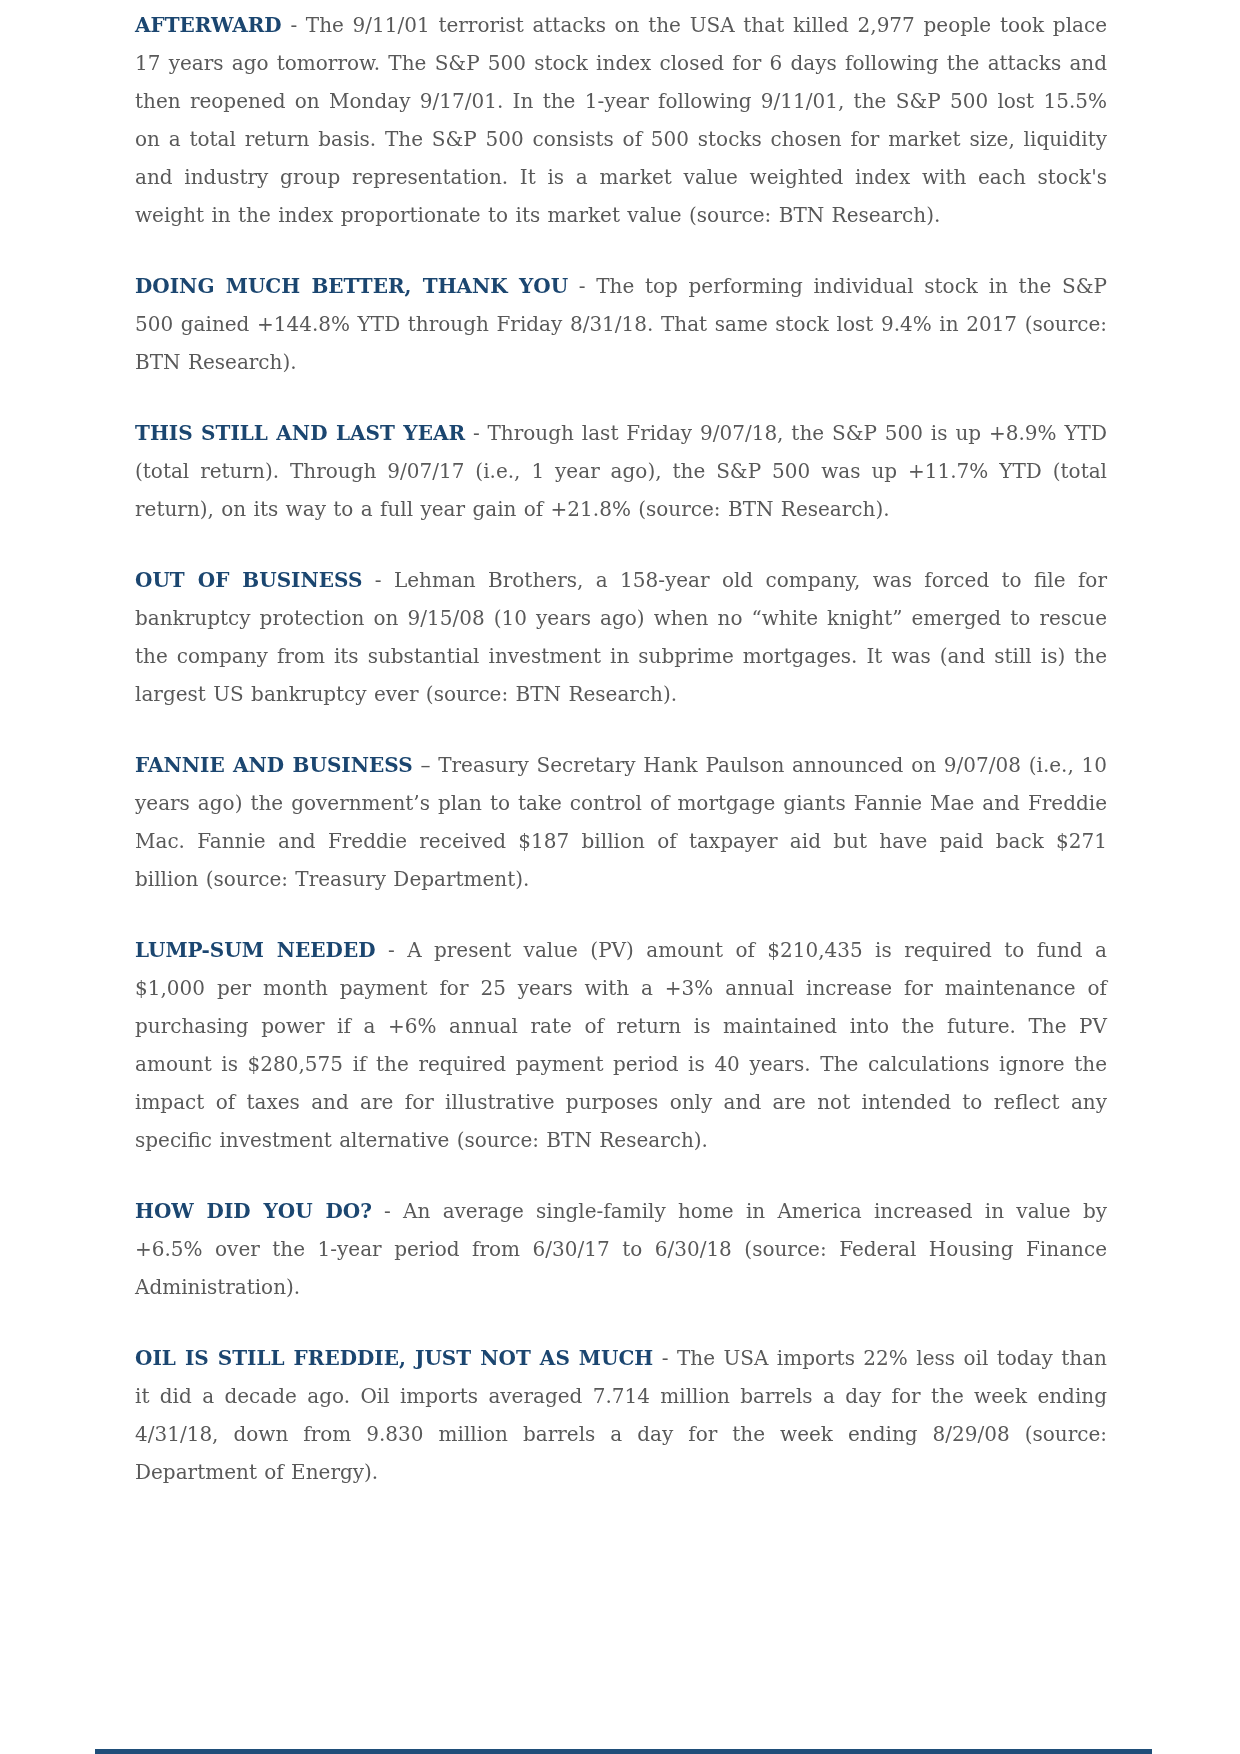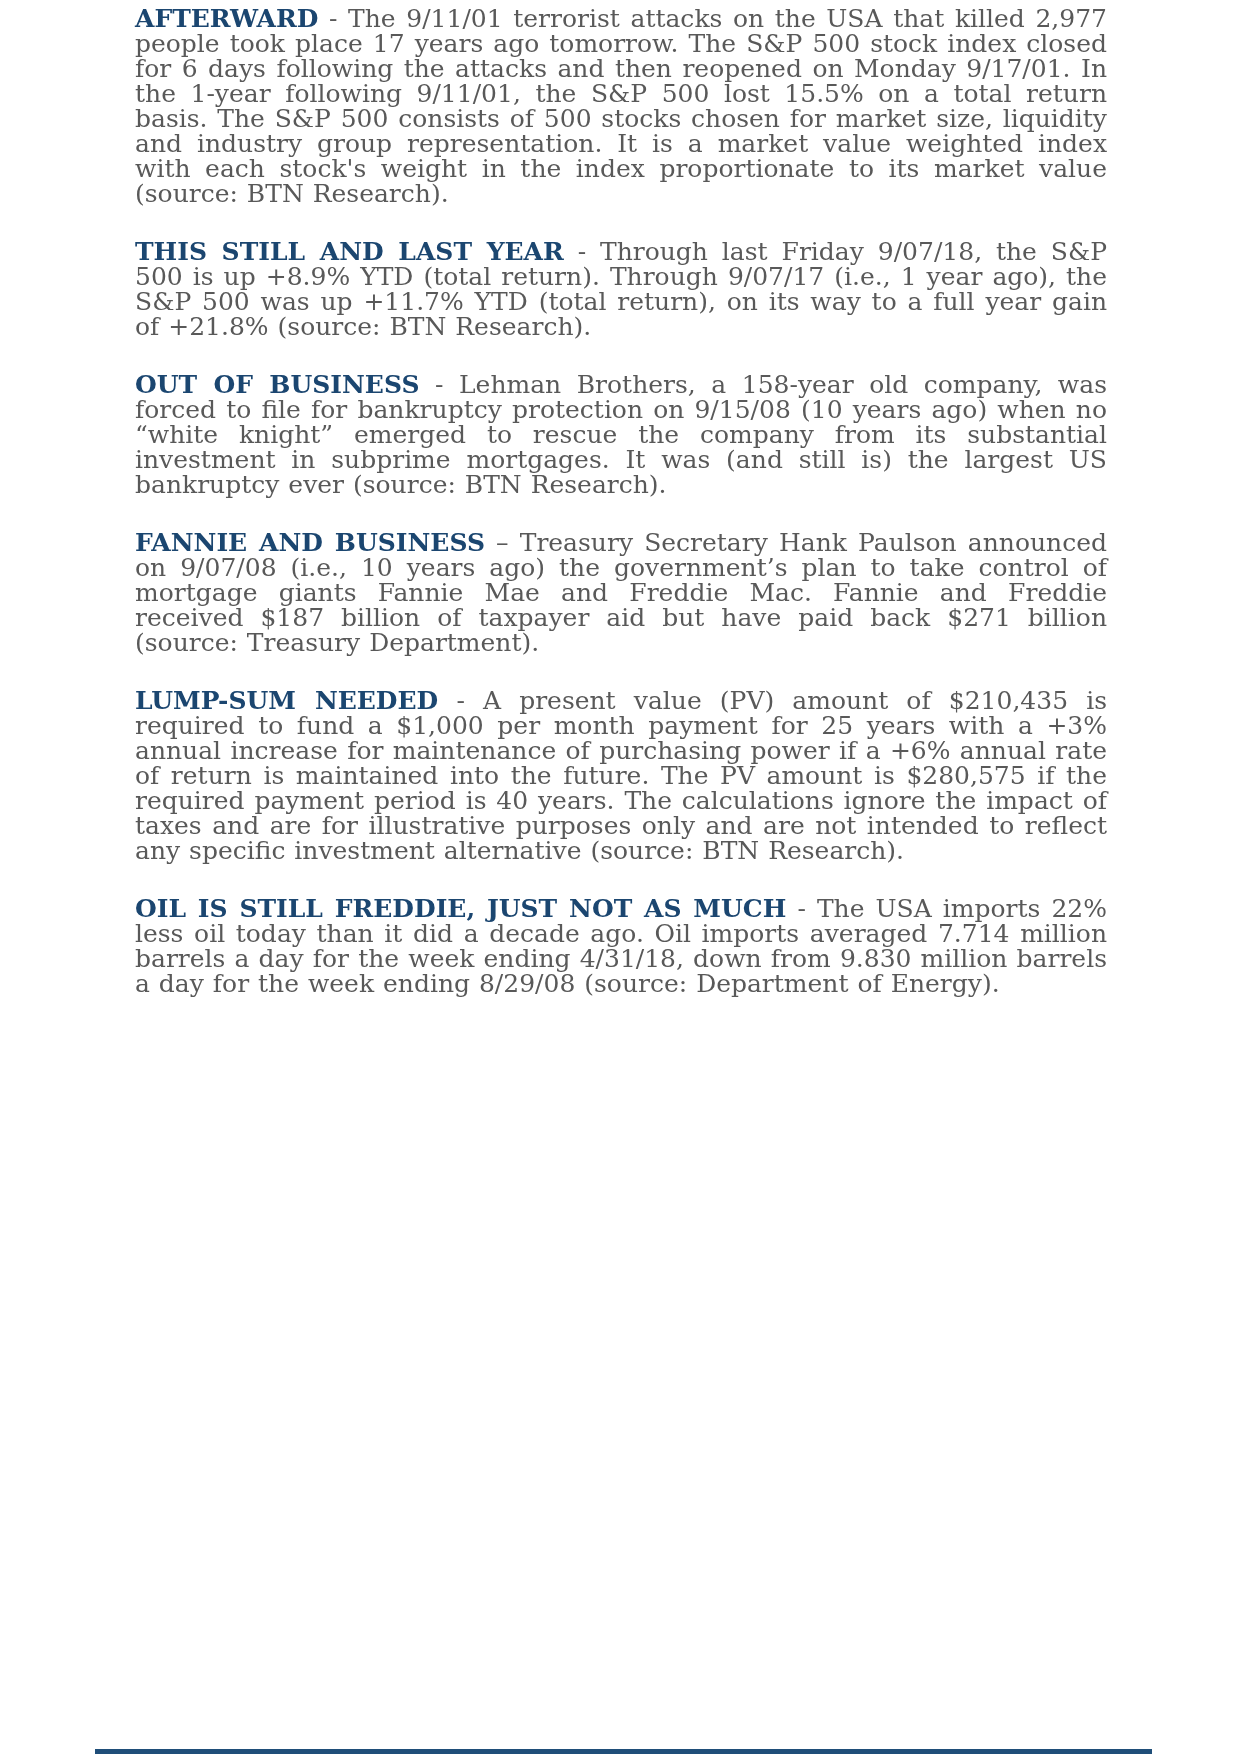--- a/index.html
+++ b/index.html
@@ -15,22 +15,22 @@
     font-family: "DejaVu Serif", serif;
   }
   .page {
     position: absolute;
     top: 6px;
     left: 135px;
     width: 972px;
   }
   .para {
     margin: 0 0 33px 0;
-    font-size: 25px;
-    line-height: 25px;
+    font-size: 20px;
+    line-height: 38px;
     text-align: justify;
     color: #595959;
     word-spacing: 1px;
   }
   .head {
     font-weight: bold;
     color: #1B4670;
   }
   .sep, .text {
     color: #595959;
@@ -44,27 +44,29 @@
     background: #1F4E79;
   }
 </style>
 </head>
 <body>
 
 <div class="page">
 
   <p class="para"><span class="head">AFTERWARD</span><span class="sep"> - </span><span class="text">The 9/11/01 terrorist attacks on the USA that killed 2,977 people took place 17 years ago tomorrow.  The S&amp;P 500 stock index closed for 6 days following the attacks and then reopened on Monday 9/17/01.  In the 1-year following 9/11/01, the S&amp;P 500 lost 15.5% on a total return basis.  The S&amp;P 500 consists of 500 stocks chosen for market size, liquidity and industry group representation.  It is a market value weighted index with each stock's weight in the index proportionate to its market value (source: BTN Research).</span></p>
 
+  <p class="para"><span class="head">DOING MUCH BETTER, THANK YOU</span><span class="sep"> - </span><span class="text">The top performing individual stock in the S&amp;P 500 gained +144.8% YTD through Friday 8/31/18.  That same stock lost 9.4% in 2017 (source: BTN Research).</span></p>
 
   <p class="para"><span class="head">THIS STILL AND LAST YEAR</span><span class="sep"> - </span><span class="text">Through last Friday 9/07/18, the S&amp;P 500 is up +8.9% YTD (total return).  Through 9/07/17 (i.e., 1 year ago), the S&amp;P 500 was up +11.7% YTD (total return), on its way to a full year gain of +21.8% (source: BTN Research).</span></p>
 
   <p class="para"><span class="head">OUT OF BUSINESS</span><span class="sep"> - </span><span class="text">Lehman Brothers, a 158-year old company, was forced to file for bankruptcy protection on 9/15/08 (10 years ago) when no “white knight” emerged to rescue the company from its substantial investment in subprime mortgages.  It was (and still is) the largest US bankruptcy ever (source: BTN Research).</span></p>
 
   <p class="para"><span class="head">FANNIE AND BUSINESS</span><span class="sep"> – </span><span class="text">Treasury Secretary Hank Paulson announced on 9/07/08 (i.e., 10 years ago) the government’s plan to take control of mortgage giants Fannie Mae and Freddie Mac.  Fannie and Freddie received $187 billion of taxpayer aid but have paid back $271 billion (source: Treasury Department).</span></p>
 
   <p class="para"><span class="head">LUMP-SUM NEEDED</span><span class="sep"> - </span><span class="text">A present value (PV) amount of $210,435 is required to fund a $1,000 per month payment for 25 years with a +3% annual increase for maintenance of purchasing power if a +6% annual rate of return is maintained into the future.  The PV amount is $280,575 if the required payment period is 40 years.  The calculations ignore the impact of taxes and are for illustrative purposes only and are not intended to reflect any specific investment alternative (source: BTN Research).</span></p>
 
+  <p class="para"><span class="head">HOW DID YOU DO?</span><span class="sep"> - </span><span class="text">An average single-family home in America increased in value by +6.5% over the 1-year period from 6/30/17 to 6/30/18 (source: Federal Housing Finance Administration).</span></p>
 
   <p class="para"><span class="head">OIL IS STILL FREDDIE, JUST NOT AS MUCH</span><span class="sep"> - </span><span class="text">The USA imports 22% less oil today than it did a decade ago.  Oil imports averaged 7.714 million barrels a day for the week ending 4/31/18, down from 9.830 million barrels a day for the week ending 8/29/08 (source: Department of Energy).</span></p>
 
 </div>
 
 <div class="bottom-rule"></div>
 
 </body></html>

